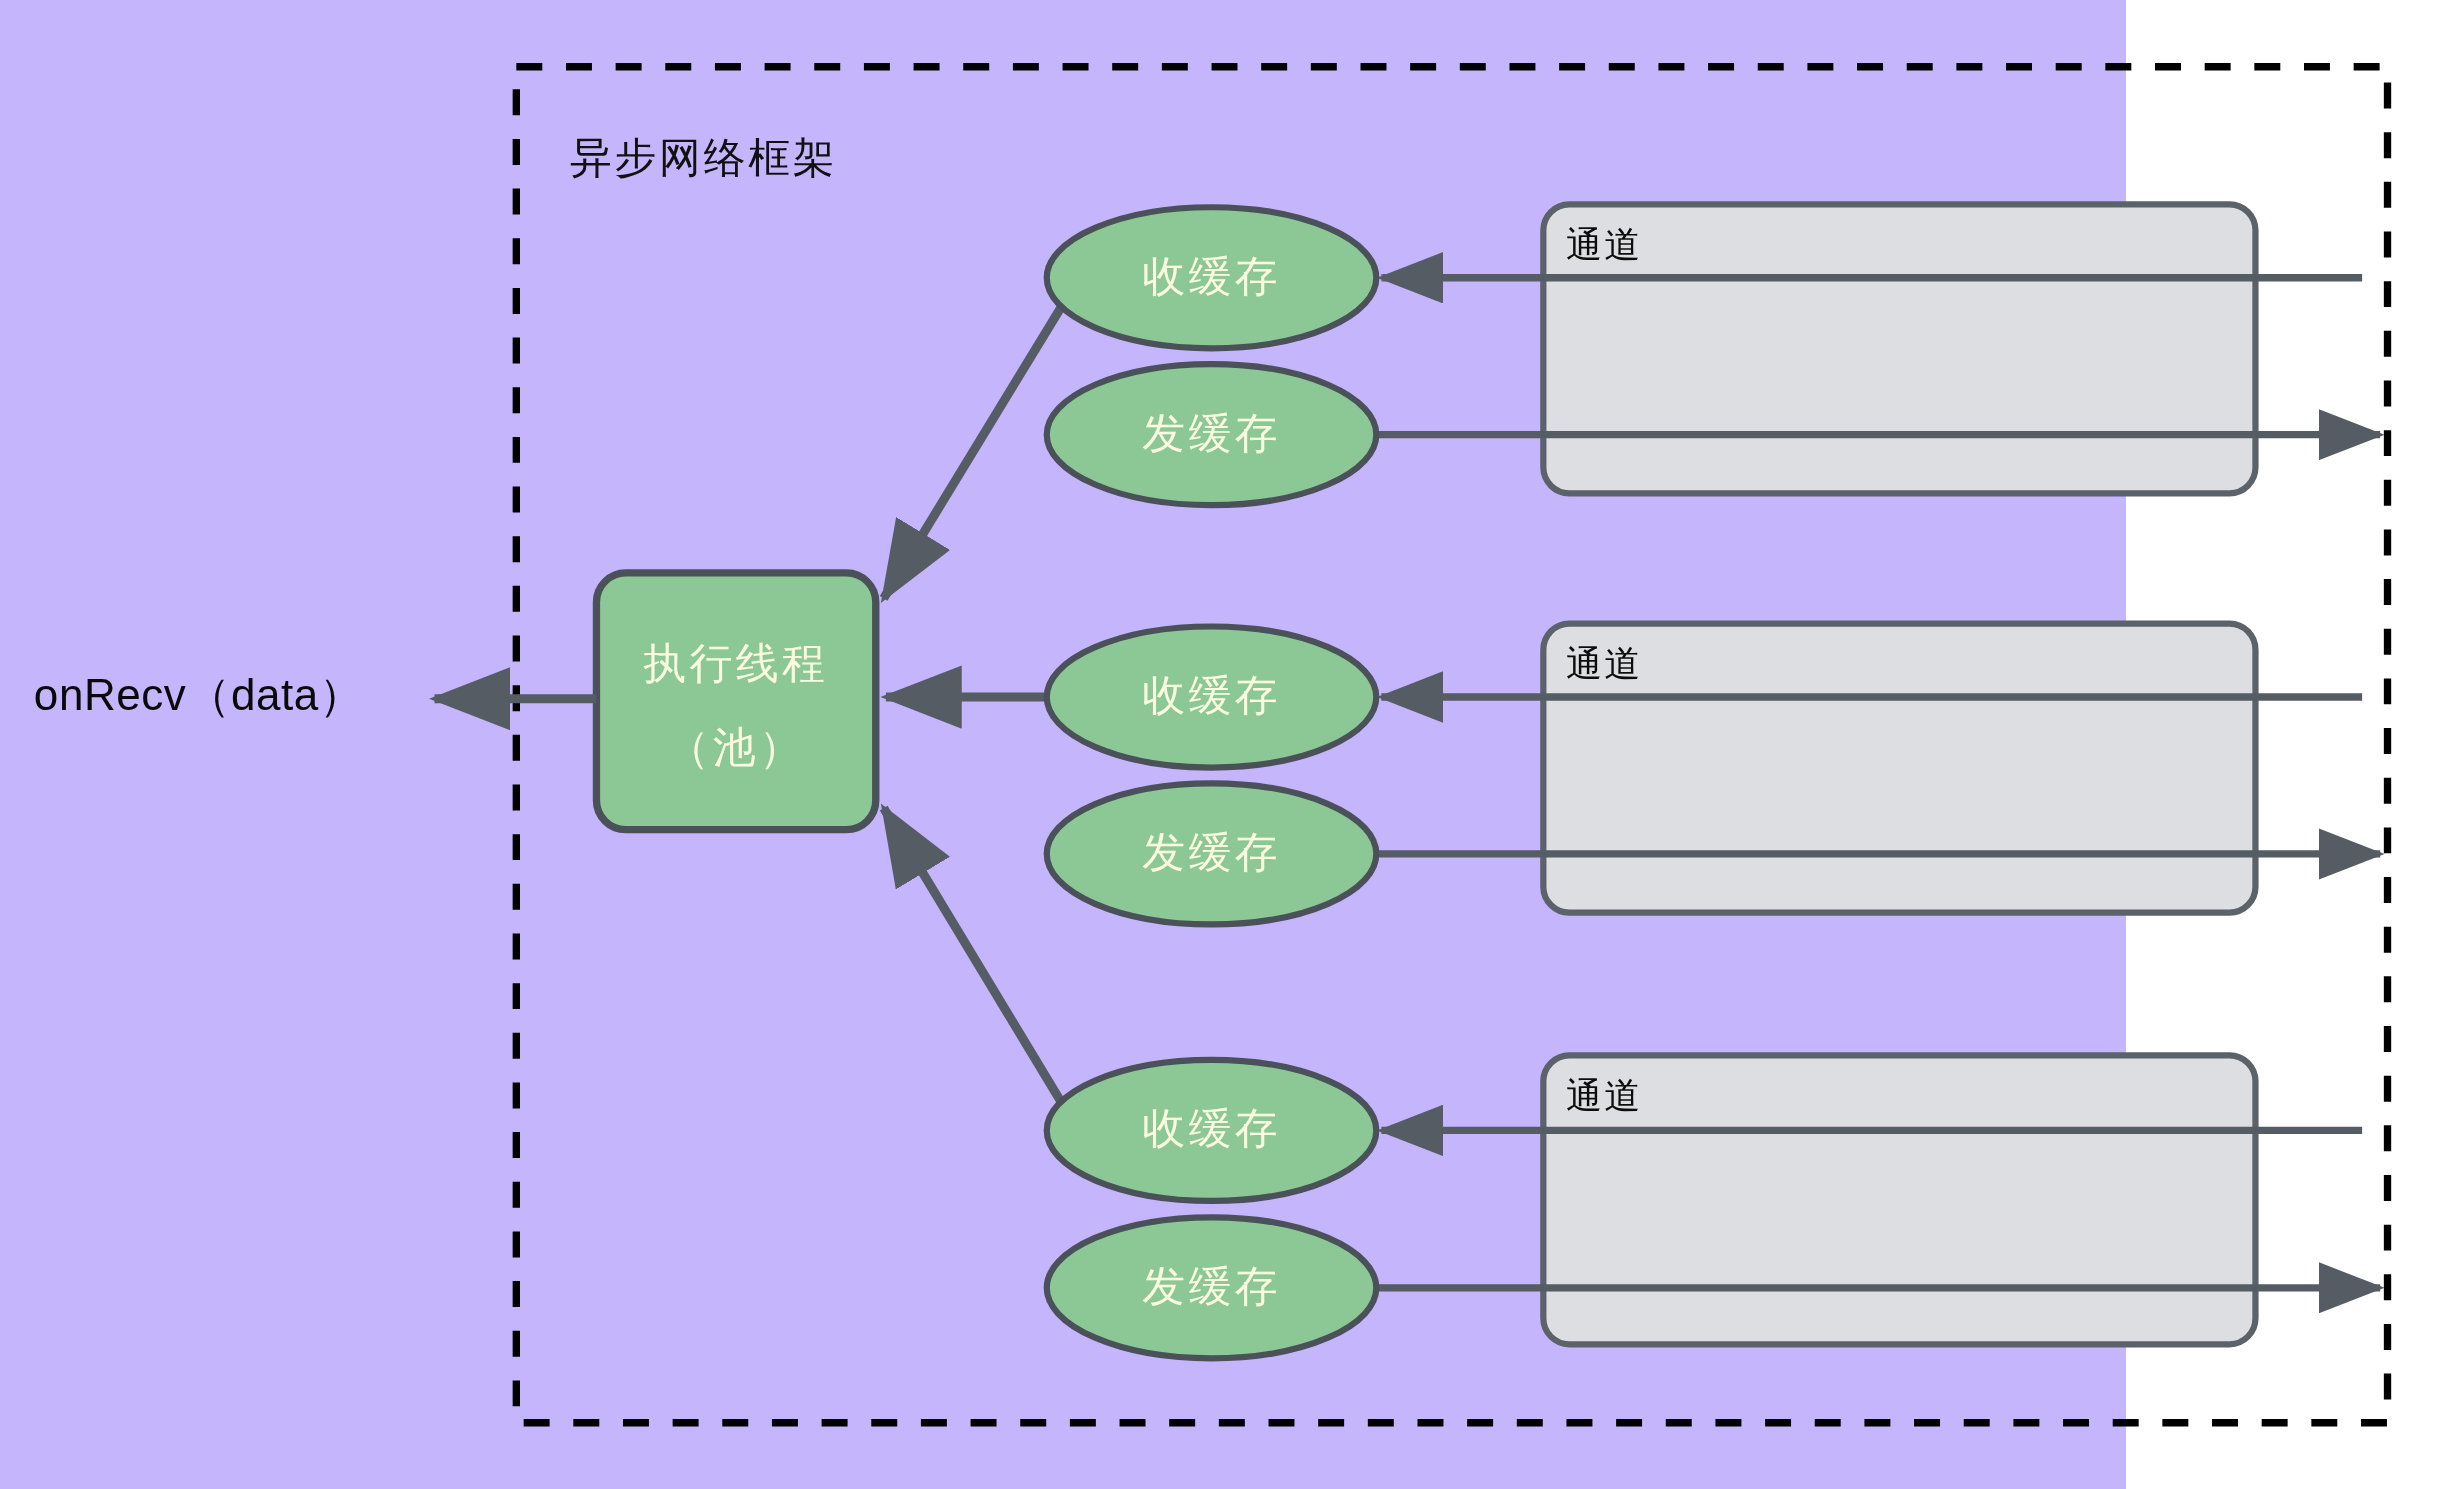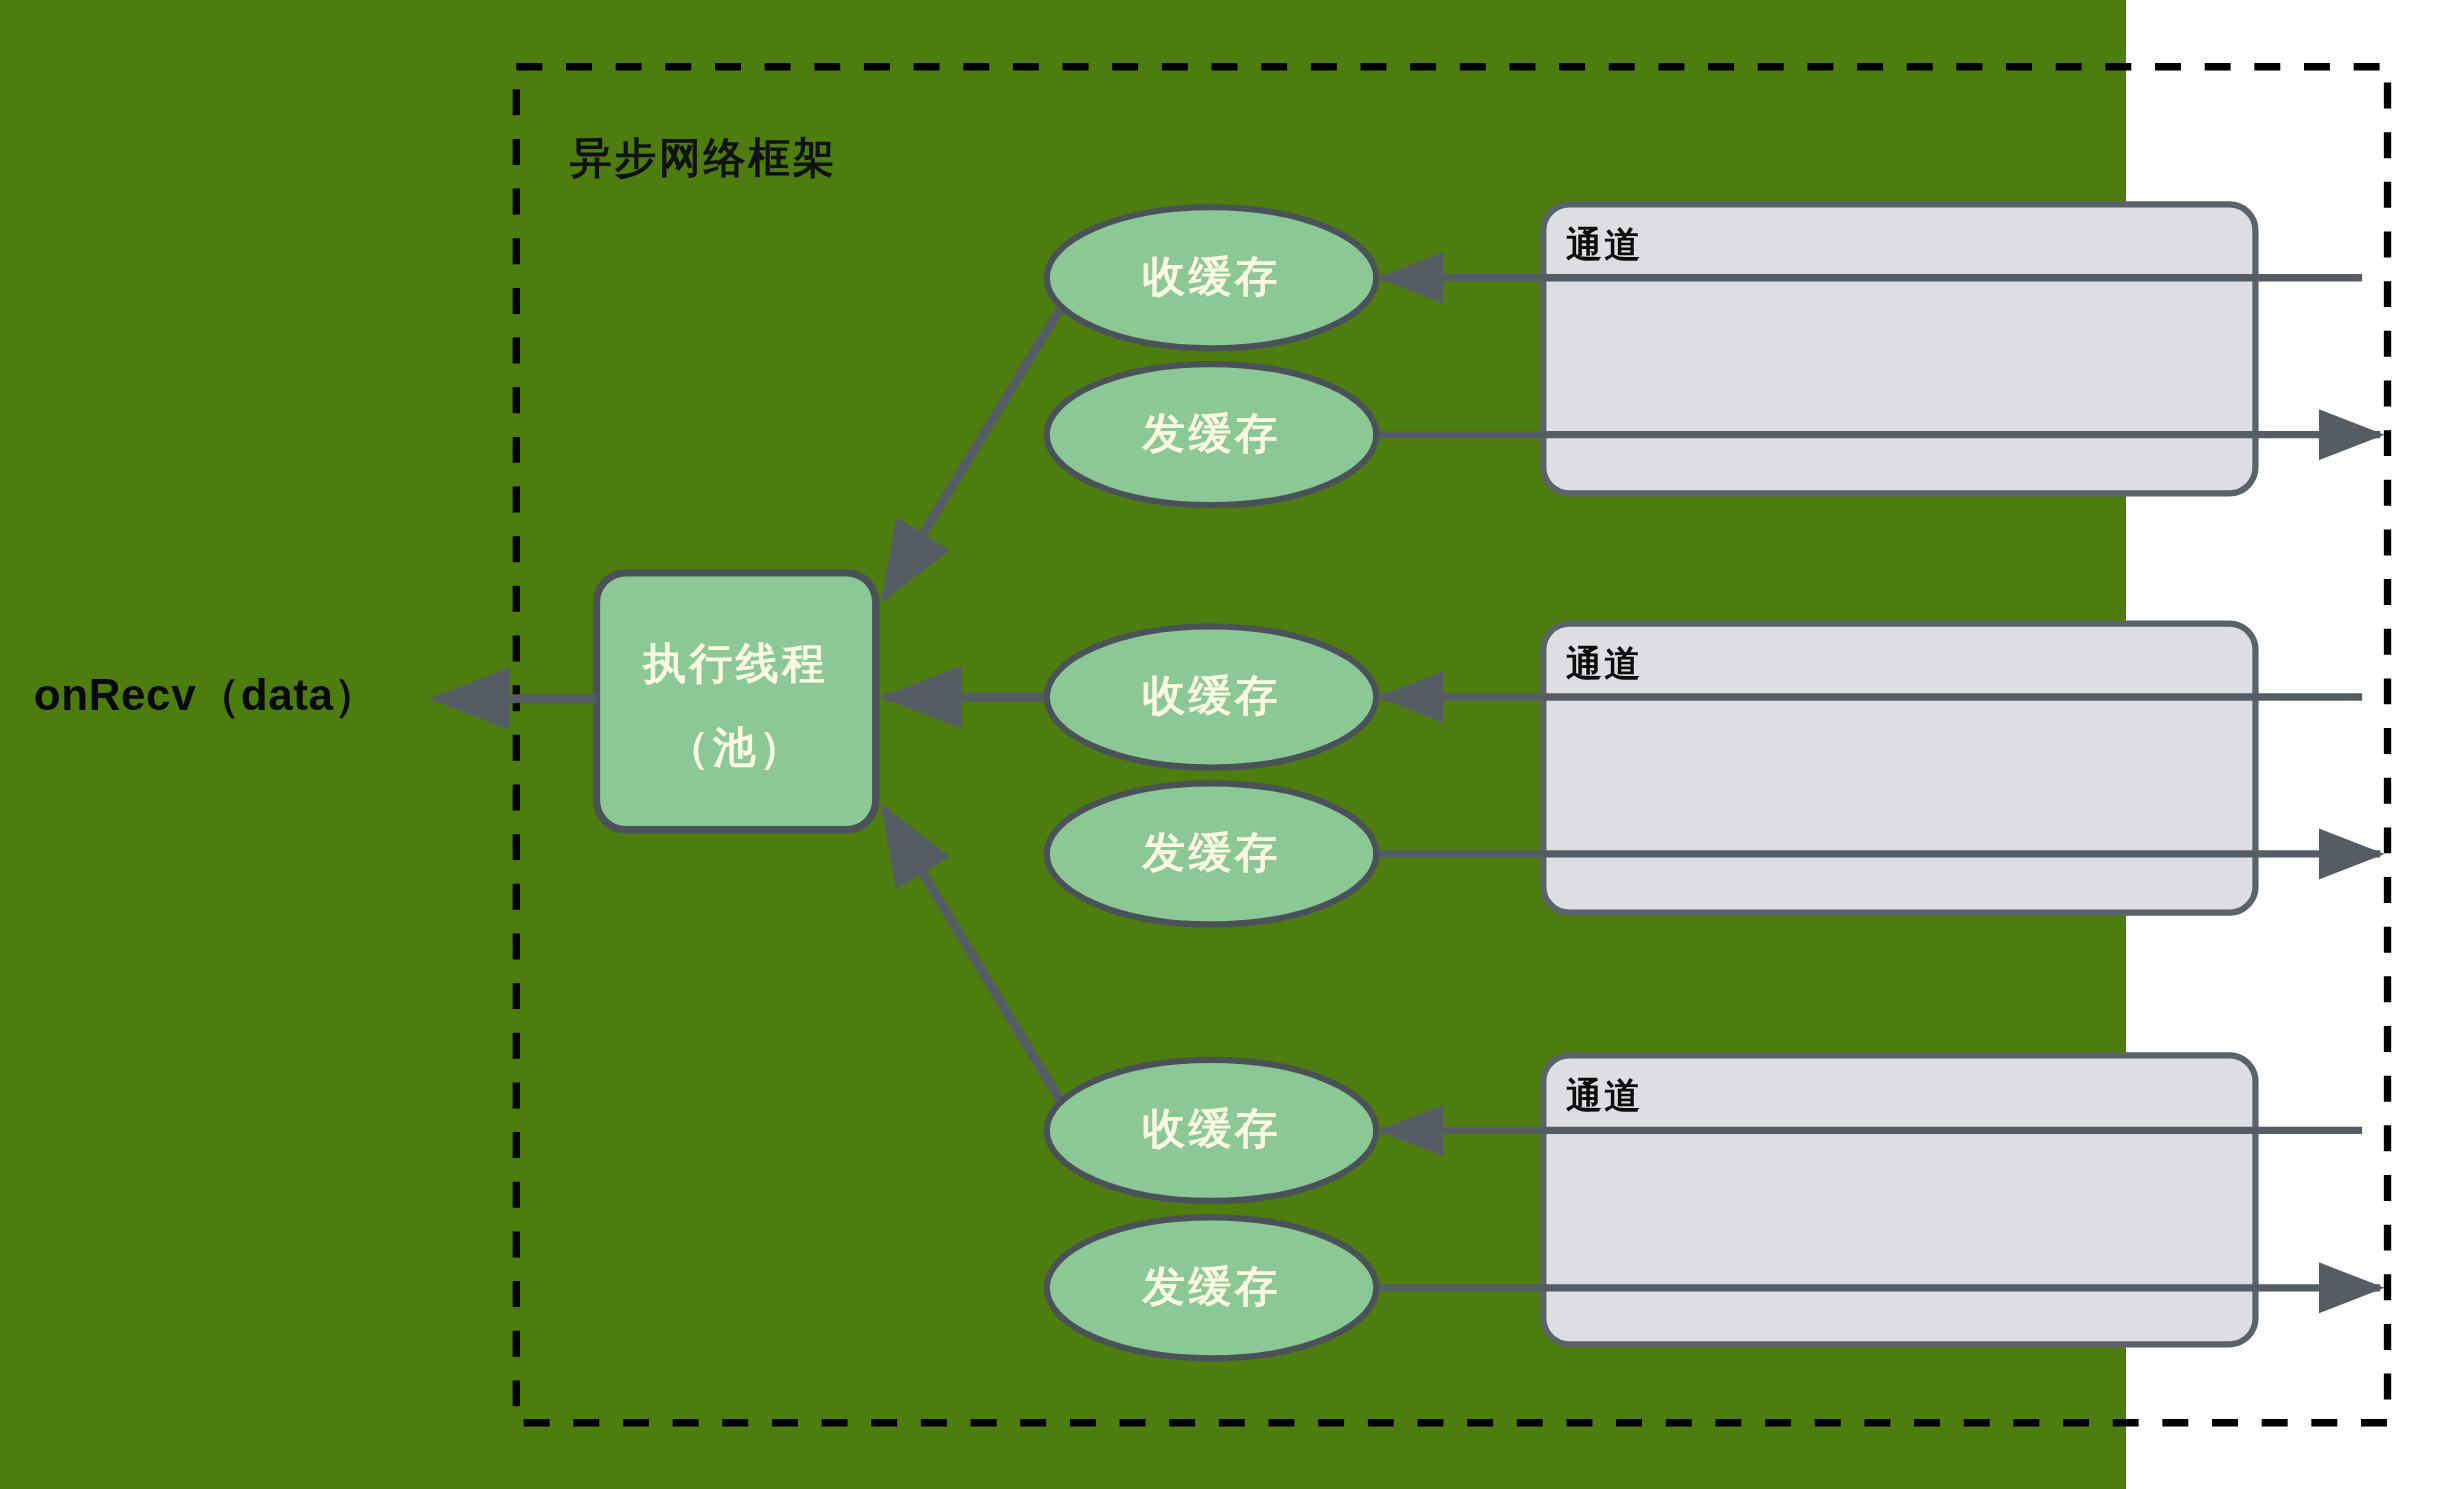--- a/index.html
+++ b/index.html
@@ -10,22 +10,21 @@
   body {
     width: 2462px;
     height: 1490px;
     font-family: "Liberation Sans", sans-serif;
     overflow: hidden;
   }
   #diagram-root {
     position: relative;
     width: 2126px;
     height: 1490px;
-    background: #4d7c0f;
-    font-weight: bold;
+    background: #c4b5fd;
   }
   svg#diagram-svg {
     display: block;
     width: 2462px;
     height: 1490px;
   }
   .node-label {
     font-family: "Liberation Sans", sans-serif;
     fill: #FAFAE0;
     font-size: 76px;

